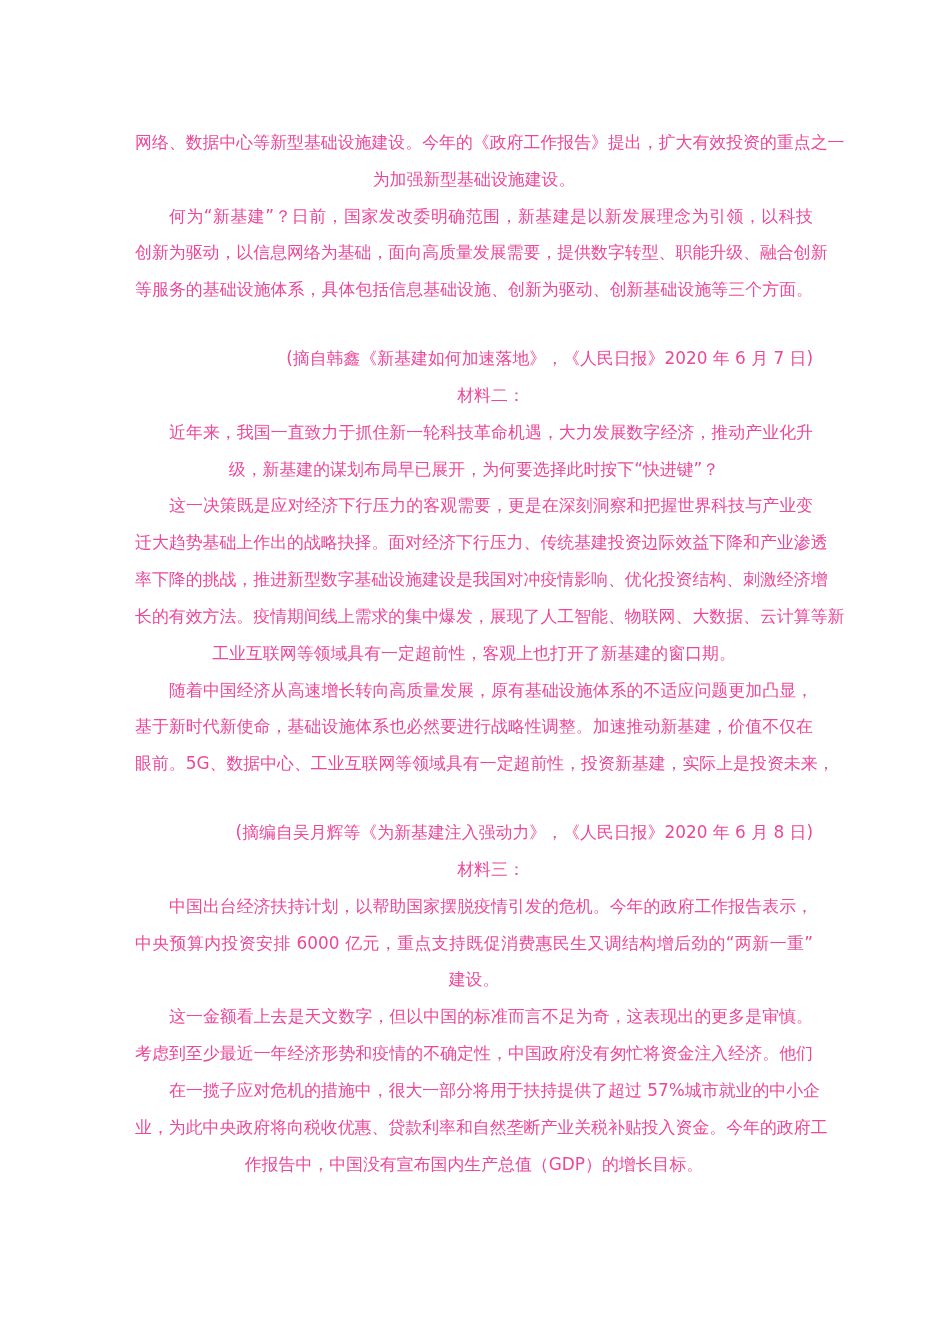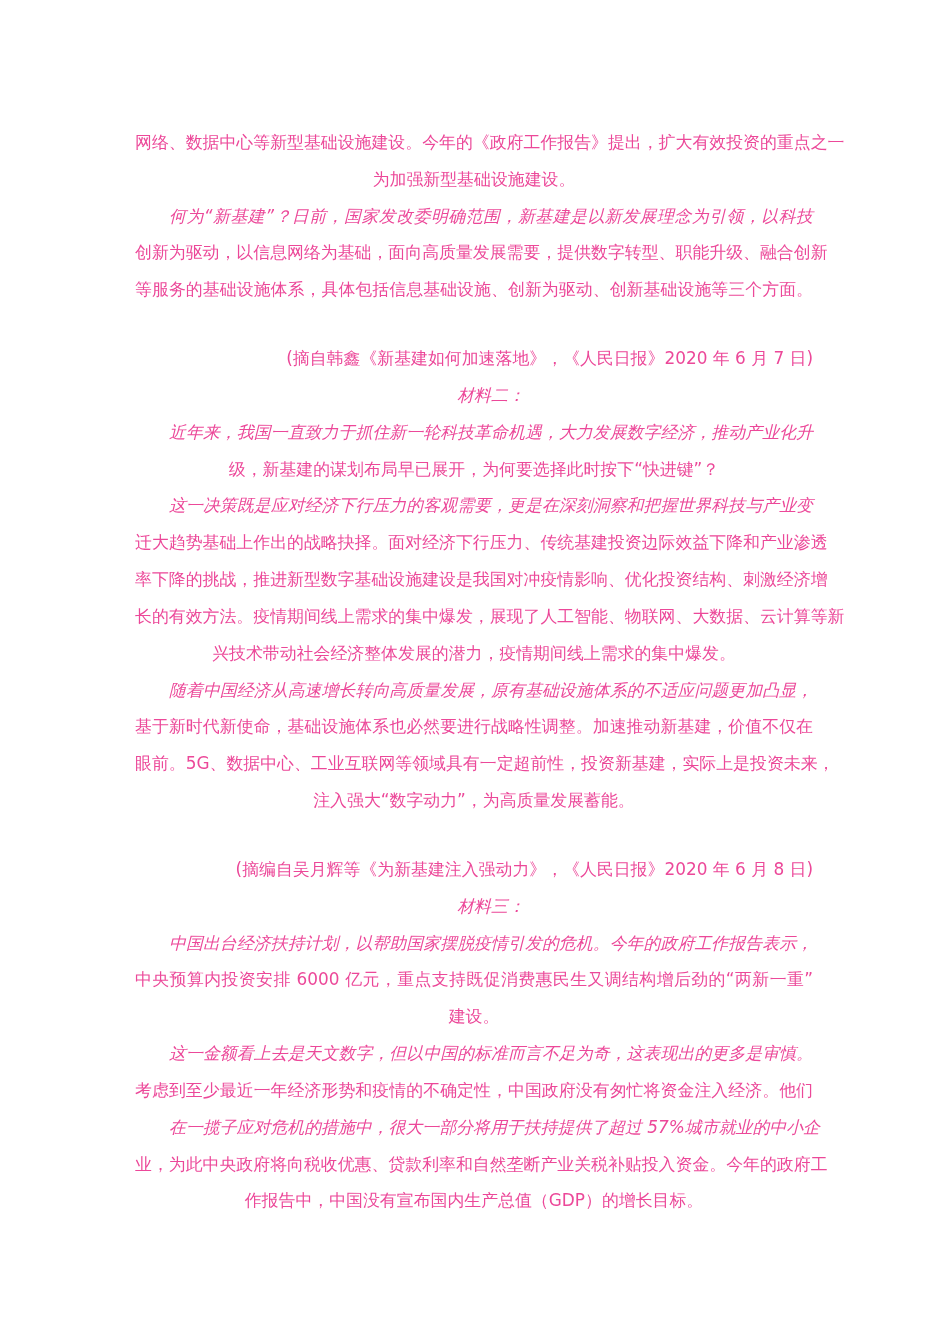--- a/index.html
+++ b/index.html
@@ -9,21 +9,21 @@
     left: 135px;
     top: 124px;
     width: 678px;
     font-family: "DejaVu Sans", "Liberation Sans", sans-serif;
     font-size: 16.9px;
     line-height: 36.83px;
     color: #ec4899;
   }
   .line { display: block; white-space: nowrap; height: 36.83px; overflow: visible; text-align: center; }
   .justify { text-align: justify; text-align-last: justify; }
-  .indent { padding-left: 34px; font-style: italic; }
+  .indent { padding-left: 34px; }
   .right { text-align: right; margin-top: 32px; }
 </style>
 </head>
 <body>
 
 <div class="page">
 
   <div>
     <span class="line justify">网络、数据中心等新型基础设施建设。今年的《政府工作报告》提出，扩大有效投资的重点之一</span>
     <span class="line">为加强新型基础设施建设。</span>
@@ -42,28 +42,27 @@
   <div>
     <span class="line justify indent">近年来，我国一直致力于抓住新一轮科技革命机遇，大力发展数字经济，推动产业化升</span>
     <span class="line">级，新基建的谋划布局早已展开，为何要选择此时按下“快进键”？</span>
   </div>
 
   <div>
     <span class="line justify indent">这一决策既是应对经济下行压力的客观需要，更是在深刻洞察和把握世界科技与产业变</span>
     <span class="line justify">迁大趋势基础上作出的战略抉择。面对经济下行压力、传统基建投资边际效益下降和产业渗透</span>
     <span class="line justify">率下降的挑战，推进新型数字基础设施建设是我国对冲疫情影响、优化投资结构、刺激经济增</span>
     <span class="line justify">长的有效方法。疫情期间线上需求的集中爆发，展现了人工智能、物联网、大数据、云计算等新</span>
-    <span class="line">兴技术带动社会经济整体发展的潜力，疫情期间线上需求的集中爆发。</span>
+    <span class="line">工业互联网等领域具有一定超前性，客观上也打开了新基建的窗口期。</span>
   </div>
 
   <div>
     <span class="line justify indent">随着中国经济从高速增长转向高质量发展，原有基础设施体系的不适应问题更加凸显，</span>
     <span class="line justify">基于新时代新使命，基础设施体系也必然要进行战略性调整。加速推动新基建，价值不仅在</span>
     <span class="line justify">眼前。5G、数据中心、工业互联网等领域具有一定超前性，投资新基建，实际上是投资未来，</span>
-    <span class="line">注入强大“数字动力”，为高质量发展蓄能。</span>
   </div>
 
   <span class="line right">(摘编自吴月辉等《为新基建注入强动力》，《人民日报》2020 年 6 月 8 日)</span>
 
   <span class="line indent">材料三：</span>
 
   <div>
     <span class="line justify indent">中国出台经济扶持计划，以帮助国家摆脱疫情引发的危机。今年的政府工作报告表示，</span>
     <span class="line justify">中央预算内投资安排 6000 亿元，重点支持既促消费惠民生又调结构增后劲的“两新一重”</span>
     <span class="line">建设。</span>

